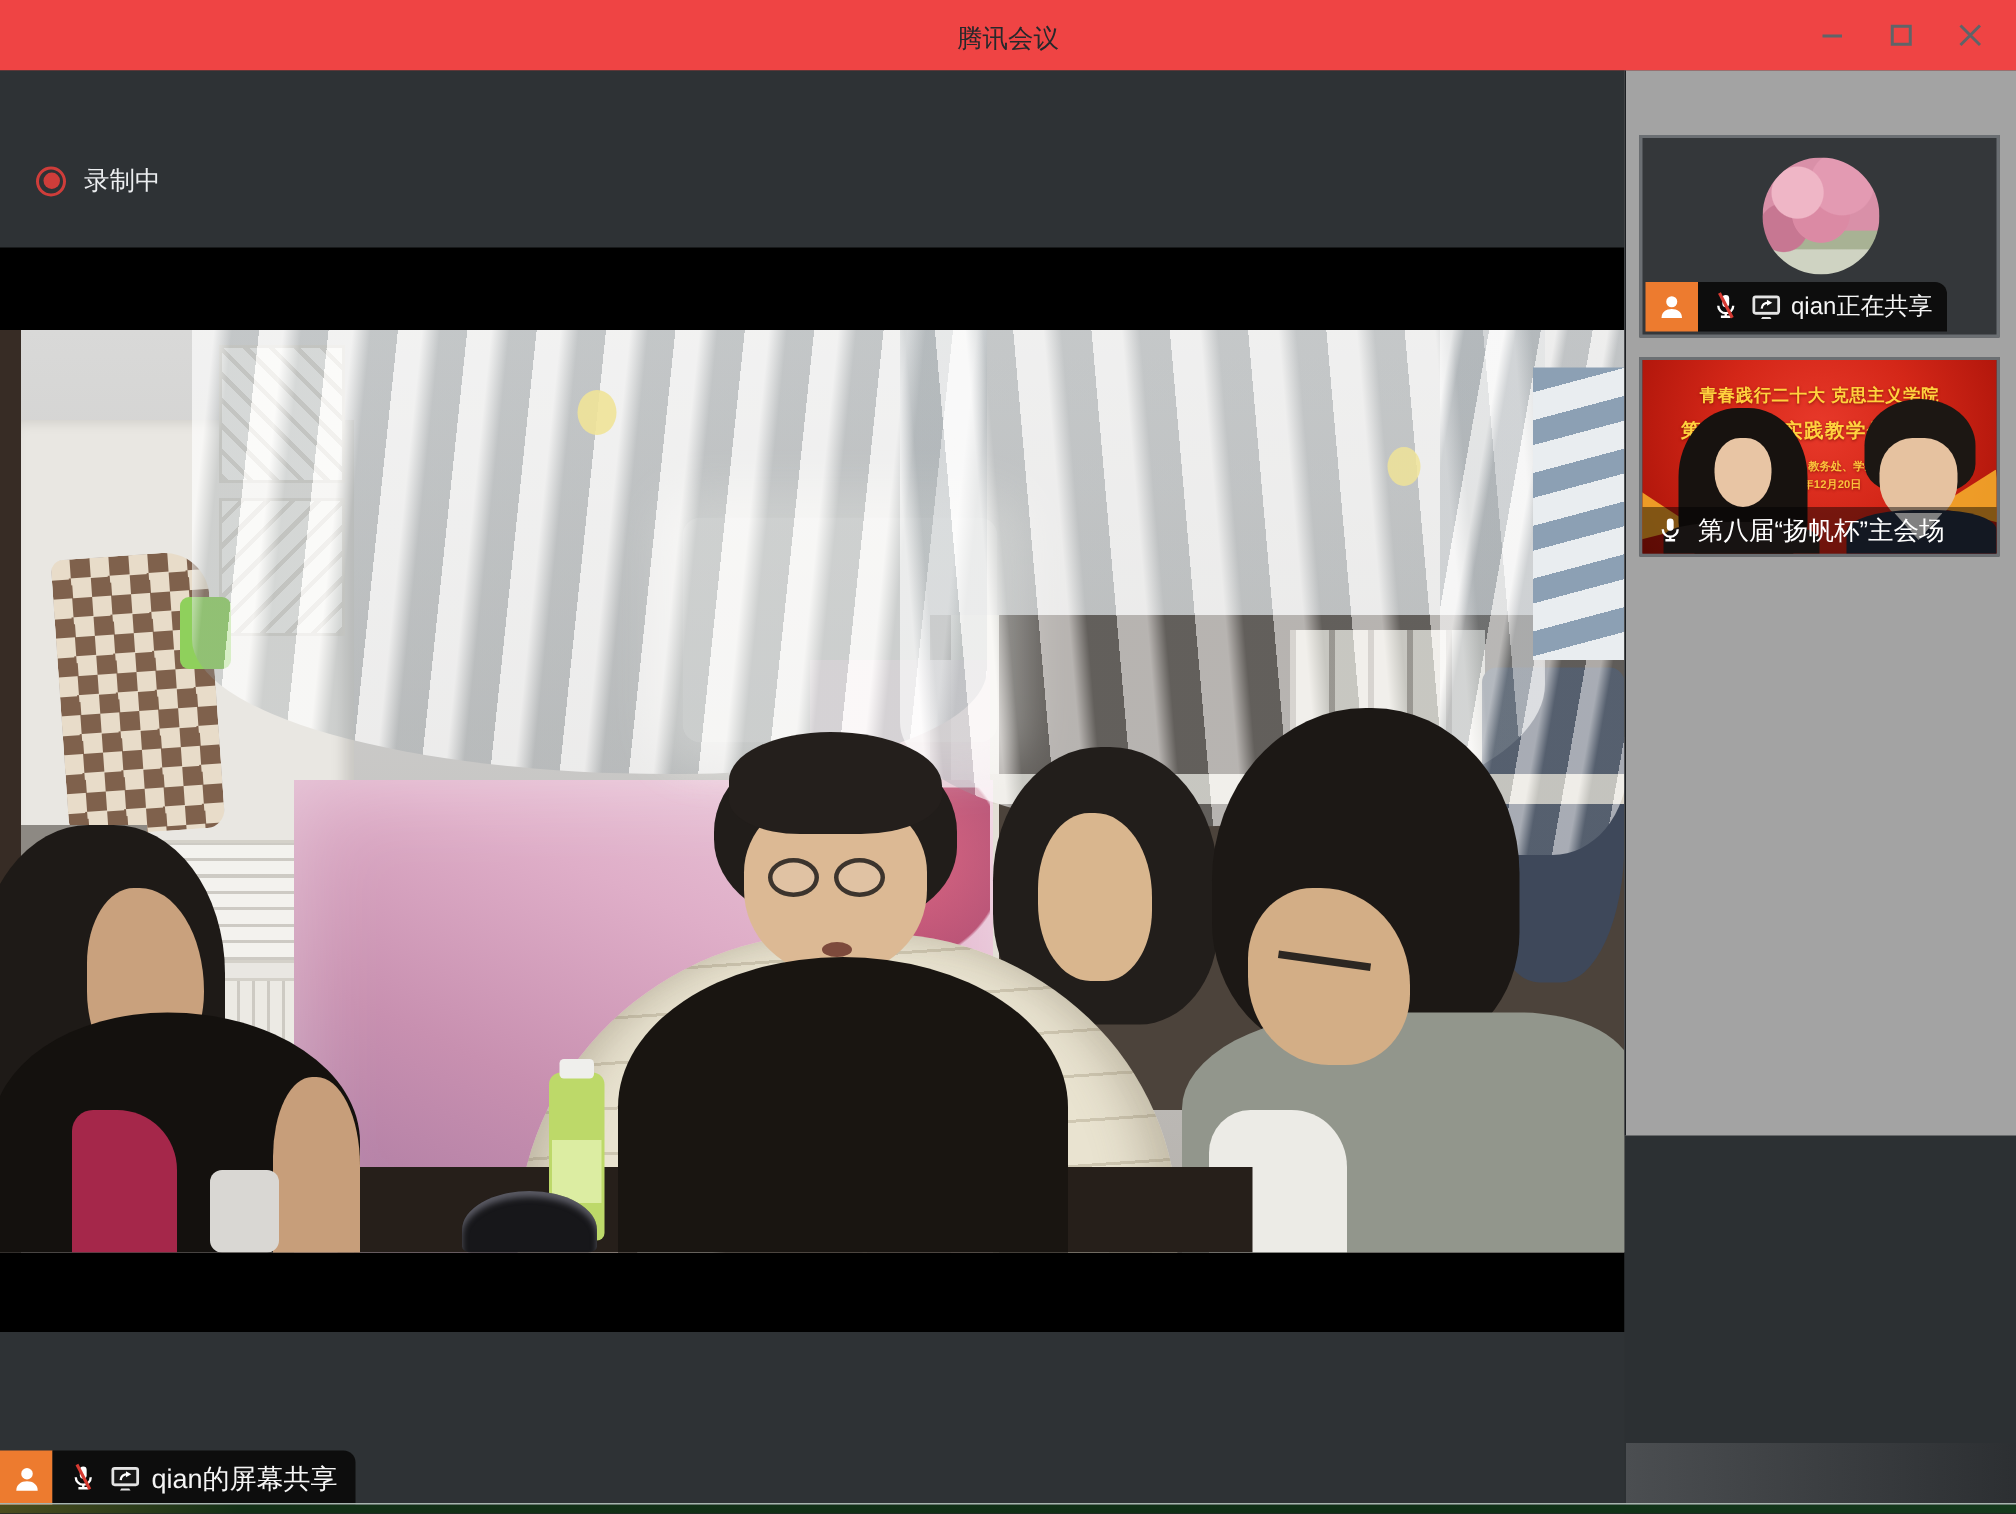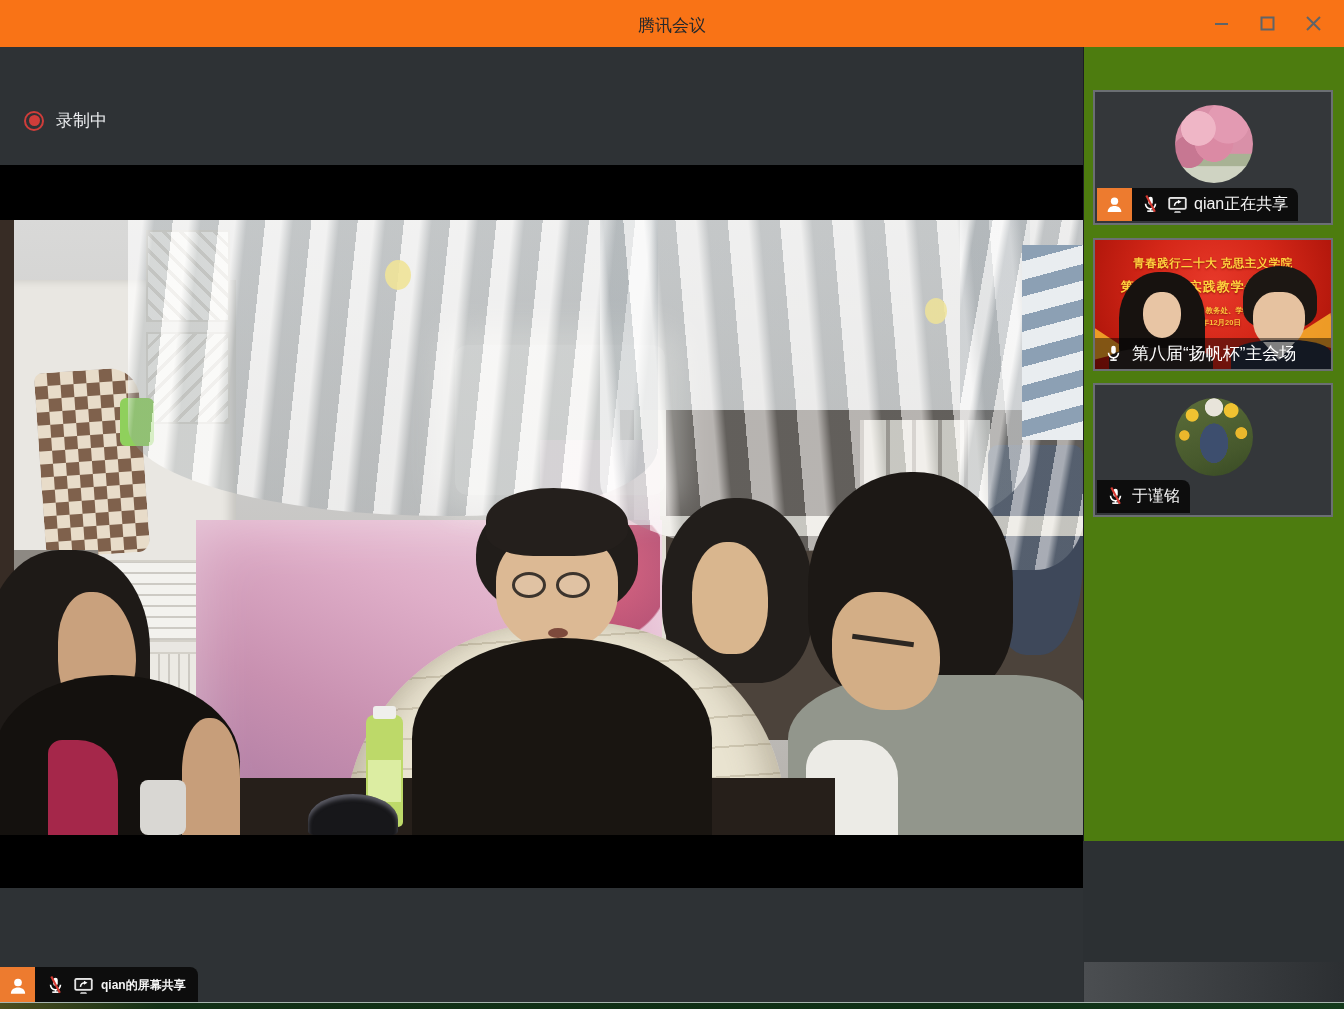--- a/index.html
+++ b/index.html
@@ -1,21 +1,21 @@
 <!DOCTYPE html>
 <html><head>
 <meta charset="utf-8">
 <style>
   * { margin:0; padding:0; box-sizing:border-box; }
   html,body { width:1344px; height:1009px; overflow:hidden; background:#2c3033;
     font-family:"Liberation Sans","DejaVu Sans",sans-serif; }
   .app { position:relative; width:1344px; height:1009px; }
 
   
-  .titlebar { position:absolute; left:0; top:0; width:1344px; height:47px; background:#f97316; }
+  .titlebar { position:absolute; left:0; top:0; width:1344px; height:47px; background:#ef4444; }
   .titlebar .title { position:absolute; left:0; right:0; top:14px; text-align:center;
     font-size:17px; color:#26282b; }
   .win-controls { position:absolute; right:8px; top:0; height:47px; display:flex; align-items:center; }
   .win-btn { width:46px; height:40px; display:flex; align-items:center; justify-content:center; cursor:pointer; }
   .win-btn svg { display:block; }
 
   
   .main { position:absolute; left:0; top:47px; width:1083px; height:962px; background:#2e3235; overflow:hidden; }
   .letterbox { position:absolute; left:0; top:118px; width:1083px; height:723px; background:#000; }
   .recording { position:absolute; left:24px; top:62px; display:flex; align-items:center; gap:12px; z-index:30; }
@@ -122,26 +122,26 @@
     box-shadow:inset 0 4px 4px rgba(160,160,175,.5); }
   .paper { left:424px; top:588px; width:110px; height:27px; background:#e9e7e1; transform:rotate(-4deg); }
 
   
   .plate { position:absolute; display:flex; align-items:stretch; z-index:40; }
   .plate .role { width:35px; display:flex; align-items:center; justify-content:center; }
   .role.orange { background:#ed7b2f; }
   .role.blue { background:#2070e8; }
   .plate .dark { background:#0d0d0d; border-radius:0 8px 0 0; display:flex; align-items:center;
     gap:7px; padding:0 12px 0 10px; }
-  .plate span { color:#f5f5f5; font-size:12px; white-space:nowrap;font-weight:bold; }
+  .plate span { color:#f5f5f5; font-size:18px; white-space:nowrap; }
   .share-plate { left:0; top:920px; height:37px; }
   .share-plate .role, .share-plate .dark { height:37px; }
 
   
-  .sidebar { position:absolute; left:1083px; top:47px; width:261px; height:794px; background:#4d7c0f;
+  .sidebar { position:absolute; left:1083px; top:47px; width:261px; height:710px; background:#a3a3a3;
     border-left:1px solid #1c1f22; }
   .tile { position:absolute; left:9px; width:240px; background:#34373a; border:2px solid #6b6f73; }
   .tile .avatar { position:absolute; left:80px; top:13px; width:78px; height:78px; border-radius:50%; overflow:hidden; }
   .tile-plate { position:absolute; left:2px; bottom:2px; display:flex; align-items:stretch; height:33px; z-index:5; }
   .tile-plate .role { width:35px; display:flex; align-items:center; justify-content:center; }
   .tile-plate .dark { background:#0d0d0d; border-radius:0 8px 0 0; display:flex; align-items:center;
     gap:6px; padding:0 10px 0 8px; }
   .tile-plate span { color:#f5f5f5; font-size:16px; white-space:nowrap; }
 
   
@@ -389,35 +389,20 @@
         <svg class="icon16" viewBox="0 0 24 24">
           <rect x="9.4" y="3" width="5.2" height="9.4" rx="2.6" fill="#fff"></rect>
           <path d="M6.3 11.2a5.7 5.7 0 0 0 11.4 0" stroke="#fff" stroke-width="1.8" fill="none"></path>
           <line x1="12" y1="16.8" x2="12" y2="19.2" stroke="#fff" stroke-width="1.8"></line>
           <line x1="8.3" y1="19.6" x2="15.7" y2="19.6" stroke="#fff" stroke-width="1.8"></line>
         </svg>
         <span>第八届“扬帆杯”主会场</span>
       </div>
     </div>
 
-    <div class="tile" style="top:336px; height:134px;">
-      <div class="avatar av-sunflower"></div>
-      <div class="tile-plate">
-        <div class="dark rounded-left">
-          <svg class="icon16" viewBox="0 0 24 24">
-            <rect x="9.4" y="3" width="5.2" height="9.4" rx="2.6" fill="#fff"></rect>
-            <path d="M6.3 11.2a5.7 5.7 0 0 0 11.4 0" stroke="#fff" stroke-width="1.8" fill="none"></path>
-            <line x1="12" y1="16.8" x2="12" y2="19.2" stroke="#fff" stroke-width="1.8"></line>
-            <line x1="8.3" y1="19.6" x2="15.7" y2="19.6" stroke="#fff" stroke-width="1.8"></line>
-            <line x1="7.2" y1="1.6" x2="17" y2="20.4" stroke="#d63a32" stroke-width="2.4"></line>
-          </svg>
-          <span>于谨铭</span>
-        </div>
-      </div>
-    </div>
 
 
 
 
     <div class="sb-bottom-band"></div>
   </div>
 
   <div class="green-strip"></div>
 </div>
 

